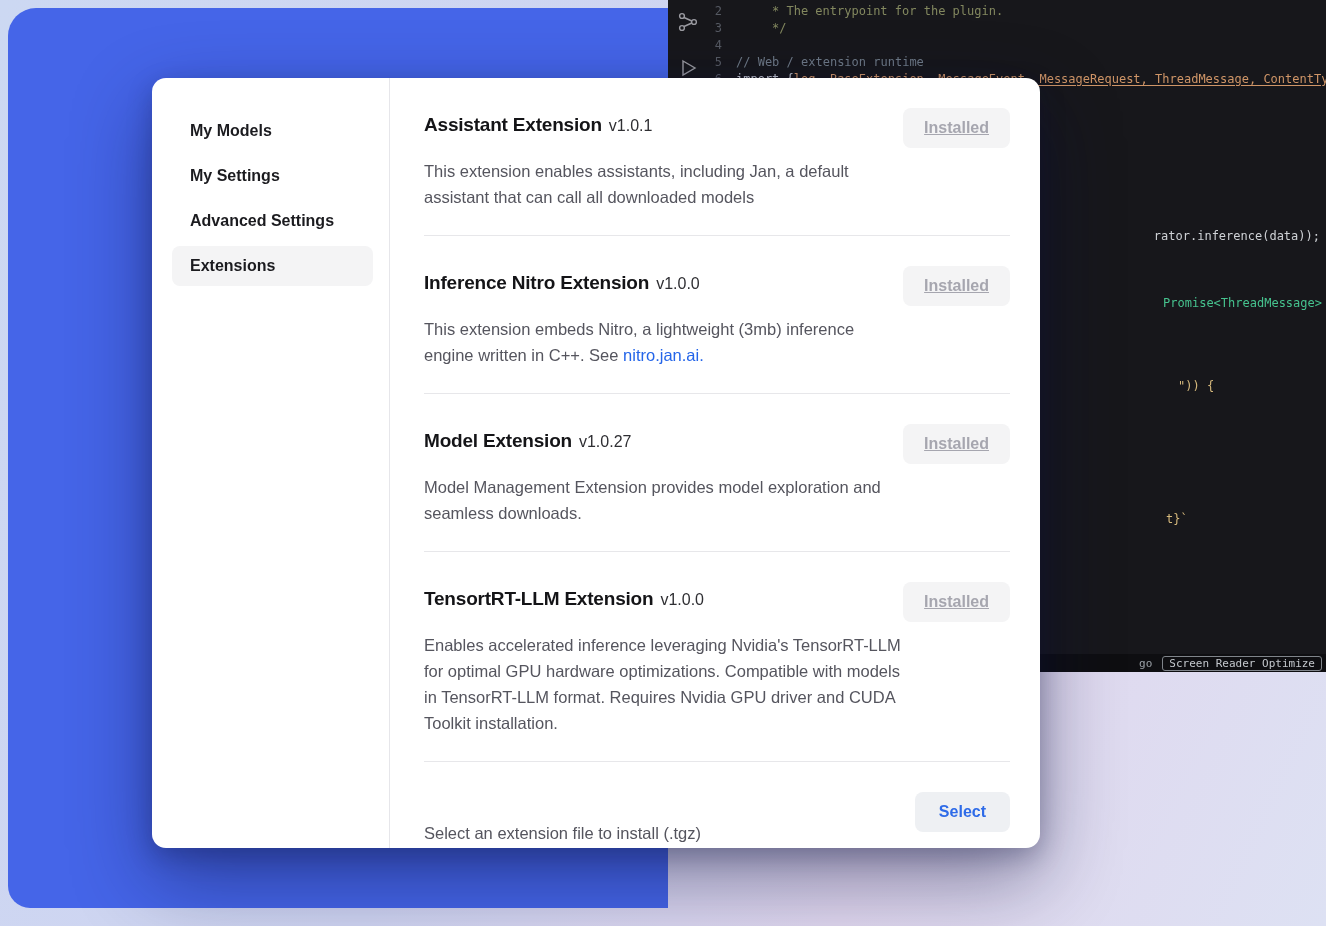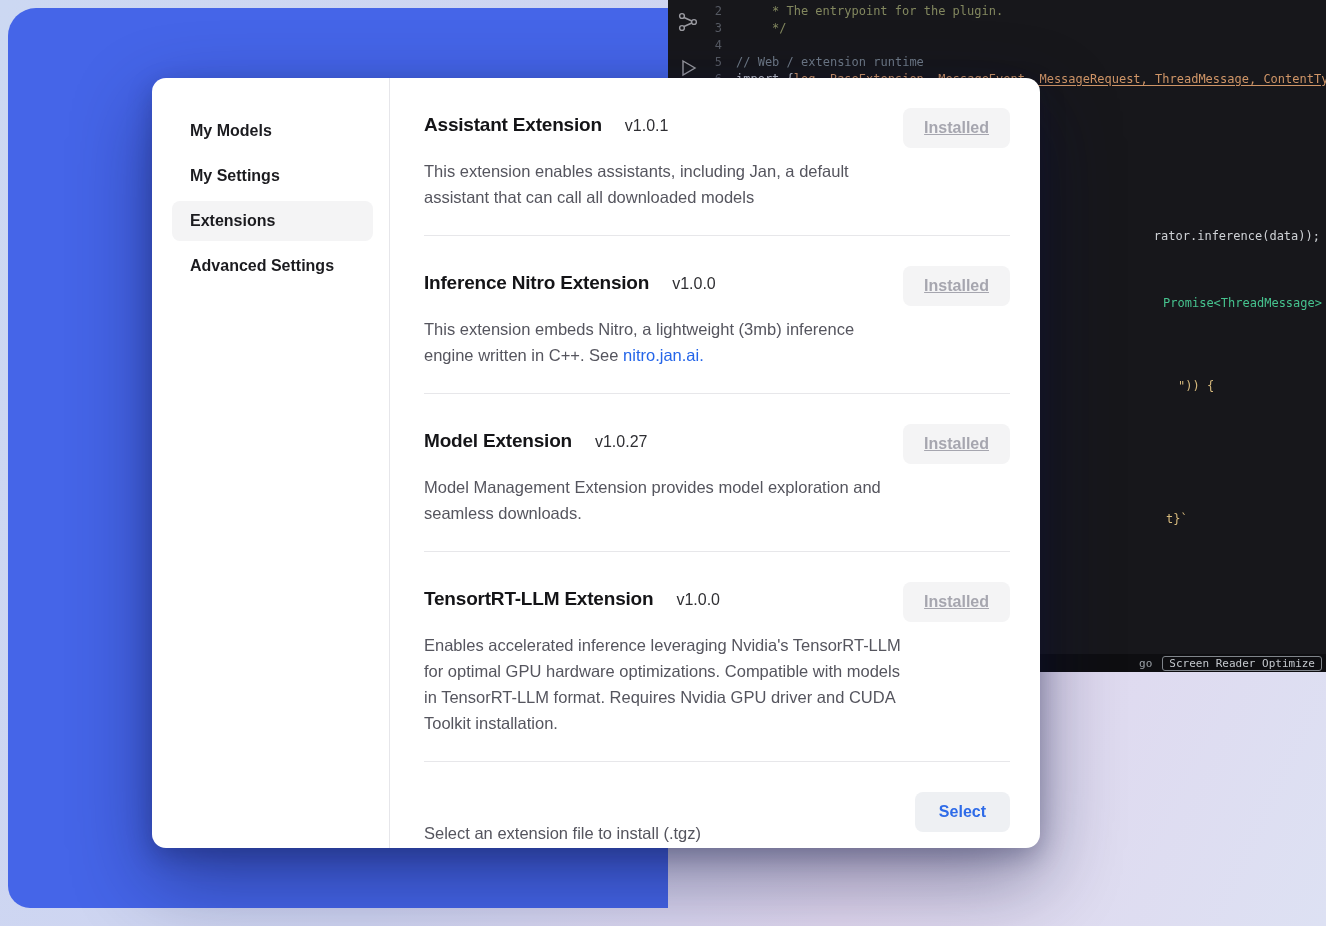--- a/index.html
+++ b/index.html
@@ -65,21 +65,21 @@
   }
   .nav-item.active { background:#f4f4f5; }
 
   .content { flex:1; padding:0 30px 0 34px; }
   .section {
     display:flex; justify-content:space-between; align-items:flex-start;
     padding:36px 0 25px; border-bottom:1px solid #e7e7ea;
   }
   .section.last { border-bottom:none; }
   .sec-info { max-width:584px; }
-  .sec-title-row { display:flex; align-items:baseline; gap:23px; }
+  .sec-title-row { display:flex; align-items:baseline; gap:7px; }
   .sec-title { font-size:19px; font-weight:700; color:#141417; letter-spacing:-0.2px; }
   .sec-version { font-size:16px; color:#2f2f33; }
   .sec-desc { margin-top:22px; font-size:16.5px; line-height:26px; color:#55555e; }
   .link { color:#2465e9; text-decoration:none; cursor:pointer; }
 
   .btn {
     margin-top:-6px; border:none; border-radius:8px; padding:11px 21px;
     font-size:16px; font-weight:600; font-family:inherit; flex:none; cursor:pointer;
   }
   .btn-installed { background:#f4f4f5; color:#a6a6af;text-decoration:underline; }
@@ -139,22 +139,22 @@
     <span class="status-left">go</span>
     <span class="status-badge">Screen Reader Optimize</span>
   </div>
 </div>
 
 <div class="modal">
 
   <div class="sidebar">
     <div class="nav-item">My Models</div>
     <div class="nav-item">My Settings</div>
+    <div class="nav-item">Advanced Settings</div>
     <div class="nav-item active">Extensions</div>
-    <div class="nav-item">Advanced Settings</div>
   </div>
 
   <div class="content">
 
     <div class="section">
       <div class="sec-info">
         <div class="sec-title-row">
           <span class="sec-title">Assistant Extension</span>
           <span class="sec-version">v1.0.1</span>
         </div>

